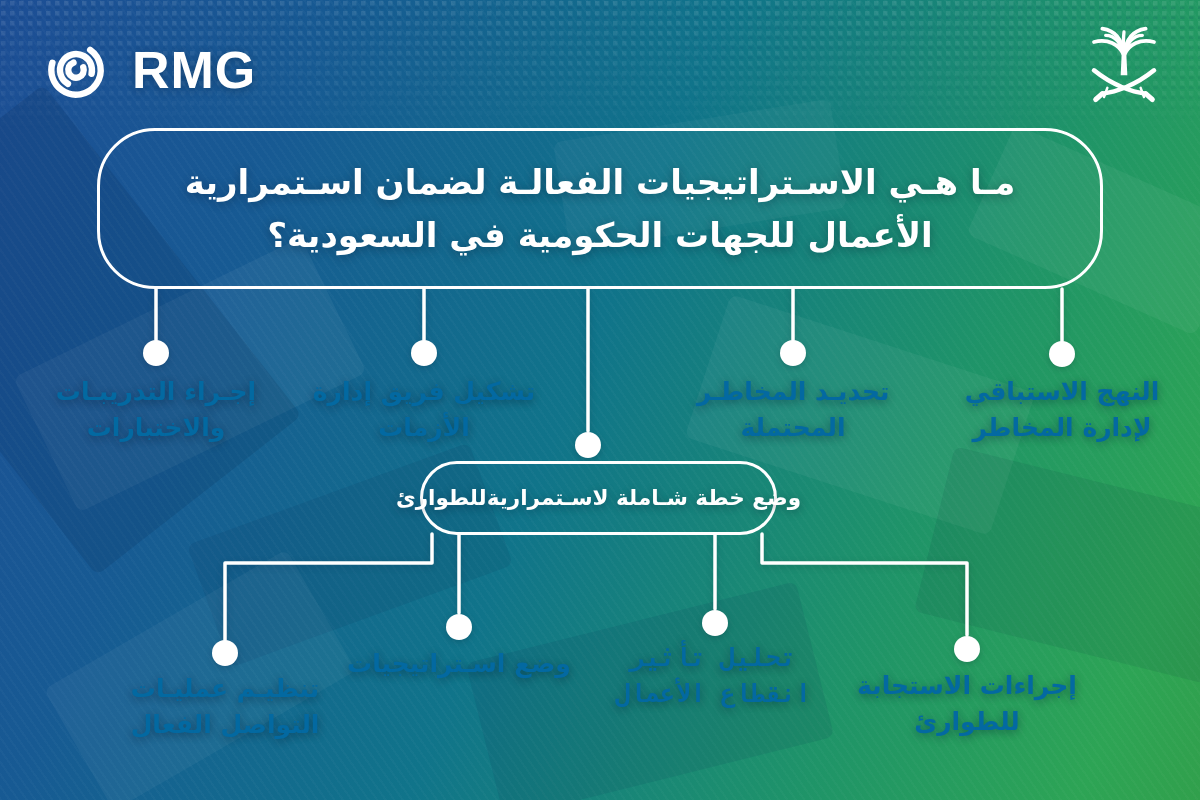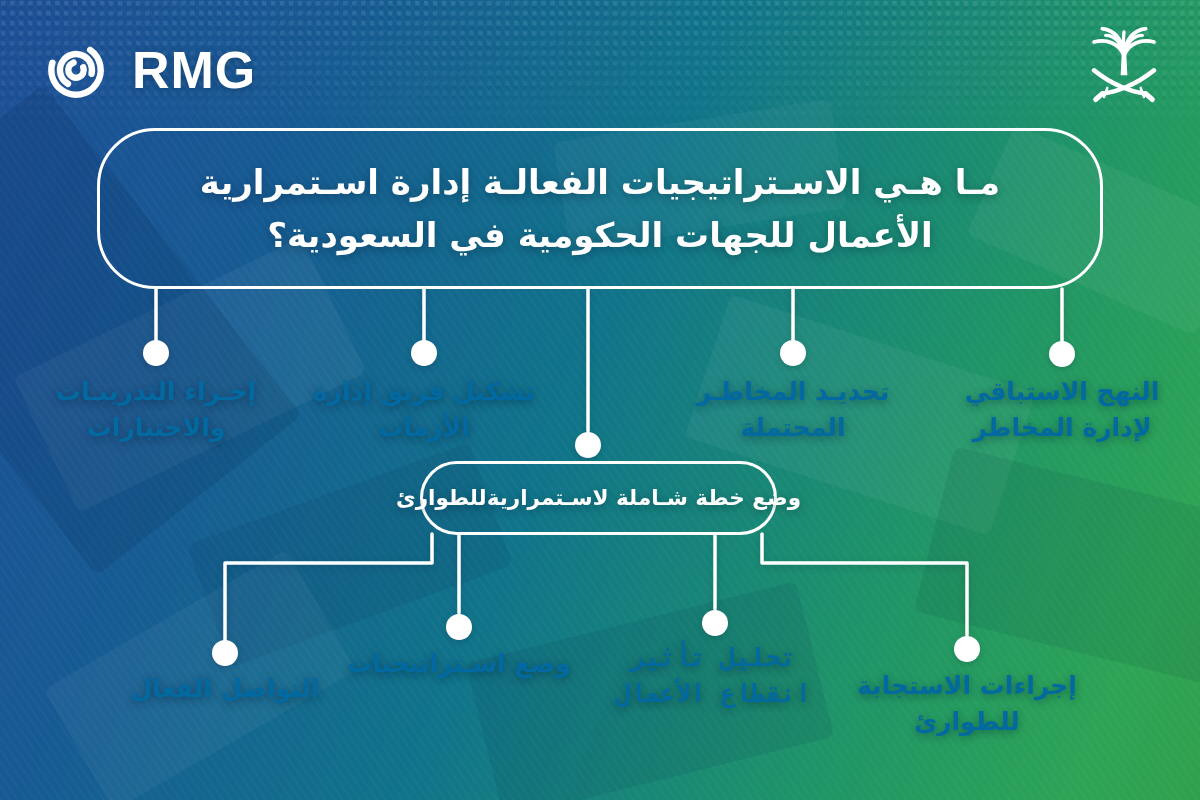--- a/index.html
+++ b/index.html
@@ -107,21 +107,21 @@
     <path d="M14 58 C36 76 60 84 76 86" stroke-width="5.5"></path>
     <path d="M86 58 C64 76 40 84 24 86" stroke-width="5.5"></path>
     <path d="M76 86 L84 93" stroke-width="6"></path>
     <path d="M24 86 L16 93" stroke-width="6"></path>
     <path d="M70 79 L74 90" stroke-width="3"></path>
     <path d="M30 79 L26 90" stroke-width="3"></path>
   </g>
 </svg>
 
 <div class="question-box">
-  <div class="q-line">مـا هـي الاسـتراتيجيات الفعالـة إدارة اسـتمرارية</div>
+  <div class="q-line">مـا هـي الاسـتراتيجيات الفعالـة لضمان اسـتمرارية</div>
   <div class="q-line">الأعمال للجهات الحكومية في السعودية؟</div>
 </div>
 
 <svg class="connectors" width="1200" height="800">
   <g stroke="#ffffff" stroke-width="3.5" fill="none" stroke-linecap="round" stroke-linejoin="round">
     <path d="M156 289 L156 340"></path>
     <path d="M424 289 L424 340"></path>
     <path d="M588 289 L588 431"></path>
     <path d="M793 289 L793 340"></path>
     <path d="M1062 289 L1062 341"></path>
@@ -159,20 +159,21 @@
   <span>النهج الاستباقي</span>
   <span>لإدارة المخاطر</span>
 </div>
 
 <div class="central-box">
   <div class="c-line">وضع خطة شـاملة لاسـتمرارية</div>
   <div class="c-line">للطوارئ</div>
 </div>
 
 <div class="node" style="left:225px;top:671px;">
+  <span>تنظيـم عمليـات</span>
   <span>التواصل الفعال</span>
 </div>
 <div class="node" style="left:459px;top:646px;">
   <span>وضع اسـتراتيجيات</span>
 </div>
 <div class="node" style="left:713px;top:642px;font-family:Liberation Mono, monospace;">
   <span>تحليل تأثير</span>
   <span>انقطاع الأعمال</span>
 </div>
 <div class="node" style="left:967px;top:668px;">

